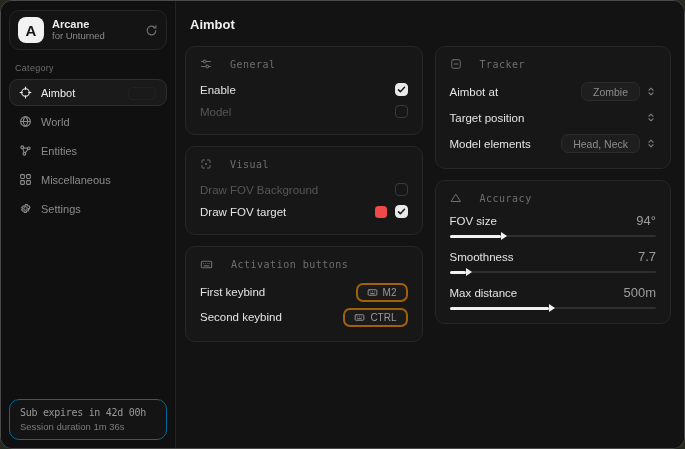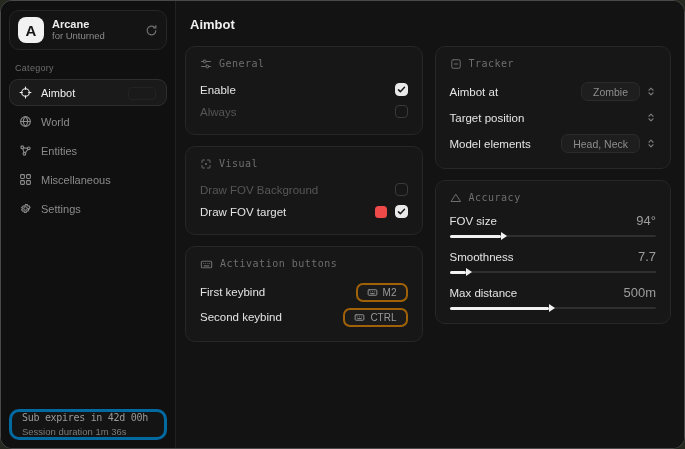--- a/index.html
+++ b/index.html
@@ -14,32 +14,32 @@
   .app-meta{flex:1;line-height:1.15;}
   .app-name{color:#ececec;font-size:11px;font-weight:bold;}
   .app-sub{color:#8a8a8a;font-size:9.5px;}
   .icon-btn{color:#6f6f6f;display:flex;align-items:center;cursor:pointer;}
   .cat-label{color:#6d6d6d;font-size:9px;margin:13px 0 6px 6px;letter-spacing:.3px;}
   .nav-item{display:flex;align-items:center;gap:9px;padding:6px 9px;border-radius:9px;color:#8b8b8b;font-size:11px;margin-bottom:2px;border:1px solid transparent;cursor:pointer;position:relative;}
   .nav-item.active{color:#f0f0f0;background:#1a1a1a;border-color:#2e2e2e;}
   .nav-item svg{flex:0 0 auto;}
   .faint-chip{position:absolute;right:10px;top:7px;width:26px;height:11px;border:1px solid #2a2a2a;border-radius:4px;opacity:.5;}
   .side-spacer{flex:1;}
-  .sub-card{border:3px solid #0369a1;background:#141414;border-radius:10px;padding:0 10px;}
+  .sub-card{border:1px solid #0369a1;background:#141414;border-radius:10px;padding:7px 10px;}
   .sub-line1{font-family:"DejaVu Sans Mono",monospace;font-size:10px;color:#9a9a9a;letter-spacing:-.3px;}
   .sub-line2{font-size:9.5px;color:#7c7c7c;margin-top:3px;}
 
   
   .main{flex:1;background:#131313;padding:14px 13px 0 9px;box-sizing:border-box;overflow:hidden;}
   .page-title{color:#f0f0f0;font-size:13px;font-weight:bold;margin:2px 0 14px 5px;}
   .columns{display:flex;gap:12px;}
   .col{width:238px;display:flex;flex-direction:column;gap:11px;}
   .col.right{width:237px;}
   .card{background:#171717;border:1px solid #272727;border-radius:10px;padding:11px 14px 12px 14px;box-sizing:border-box;}
-  .card-head{display:flex;gap:7px;color:#6e6e6e;font-family:"DejaVu Sans Mono",monospace;font-size:10px;letter-spacing:.5px;margin-bottom:9px;}
+  .card-head{display:flex;align-items:center;gap:18px;color:#6e6e6e;font-family:"DejaVu Sans Mono",monospace;font-size:10px;letter-spacing:.5px;margin-bottom:9px;}
   .row{display:flex;align-items:center;justify-content:space-between;height:21px;}
   .row + .row{margin-top:1px;}
   .row-label{color:#e4e4e4;font-size:11.5px;}
   .row-label.disabled{color:#565656;}
   .row-right{display:flex;align-items:center;gap:8px;}
 
   .checkbox{width:13px;height:13px;border-radius:4px;border:1px solid #3a3a3a;box-sizing:border-box;display:flex;align-items:center;justify-content:center;cursor:pointer;background:transparent;}
   .checkbox svg{display:none;}
   .checkbox.checked{background:#e9e9e9;border-color:#e9e9e9;}
   .checkbox.checked svg{display:block;}
@@ -163,21 +163,21 @@
           </div>
           <div class="row">
             <span class="row-label">Enable</span>
             <span class="checkbox checked">
               <svg width="9" height="9" viewBox="0 0 24 24" fill="none" stroke="#1a1a1a" stroke-width="4" stroke-linecap="round" stroke-linejoin="round">
                     <polyline points="4 13 9 18 20 6"></polyline>
                   </svg>
             </span>
           </div>
           <div class="row">
-            <span class="row-label disabled">Always</span>
+            <span class="row-label disabled">Model</span>
             <span class="checkbox">
               
             </span>
           </div>
         </div>
 
         <div class="card">
           <div class="card-head">
             <svg width="12" height="12" viewBox="0 0 24 24" fill="none" stroke="currentColor" stroke-width="2" stroke-linecap="round">
               <path d="M4 9V5.5A1.5 1.5 0 0 1 5.5 4H9"></path>

